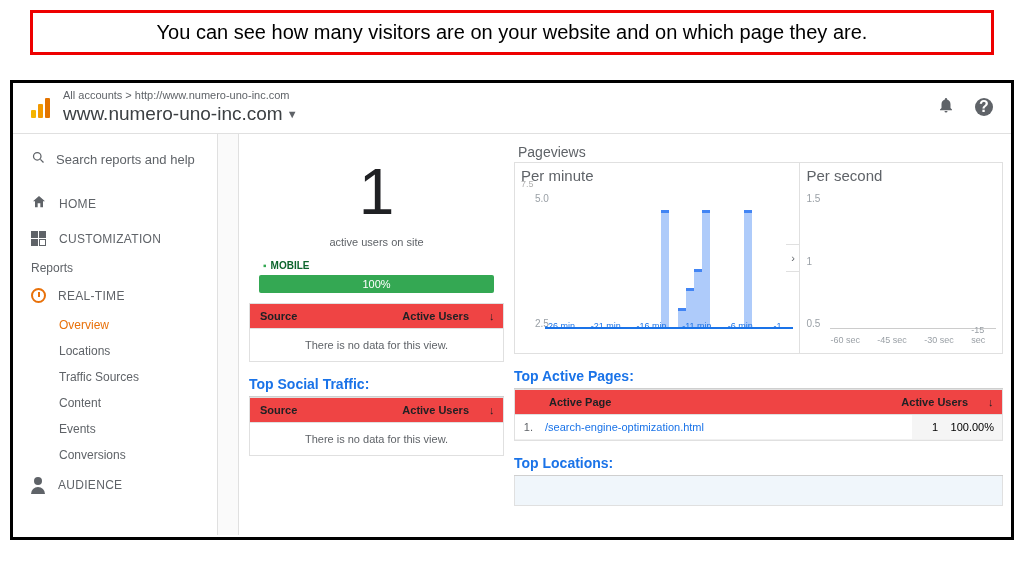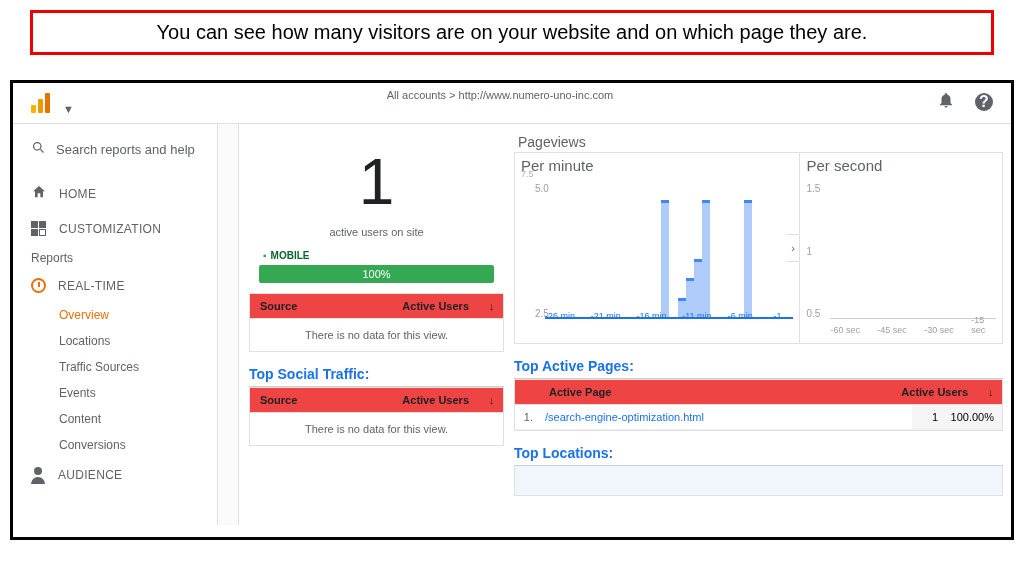--- a/index.html
+++ b/index.html
@@ -5,21 +5,21 @@
     * { margin:0; padding:0; box-sizing:border-box; font-family:Arial,Helvetica,sans-serif; }
     body { background:#fff; }
     .callout { border:3px solid #e00; margin:10px 30px 0; padding:8px 0; text-align:center; font-size:20px; }
     .ga-frame { border:3px solid #000; margin:25px 10px 0; height:460px; overflow:hidden; position:relative; background:#fff; }
     .ga-header { display:flex; align-items:center; padding:6px 18px 8px; border-bottom:1px solid #e0e0e0; }
     .ga-logo { width:22px; height:22px; margin-right:10px; display:flex; align-items:flex-end; gap:2px; }
     .ga-logo span { display:block; width:5px; background:#f4b400; border-radius:1px; }
     .ga-logo span:nth-child(1){ height:8px; background:#f4b400; }
     .ga-logo span:nth-child(2){ height:14px; background:#f29900; }
     .ga-logo span:nth-child(3){ height:20px; background:#e37400; }
-    .crumb-block { flex:1;text-align:center; }
+    .crumb-block { flex:1; }
     .crumbs { font-size:11px; color:#5f6368; }
     .crumbs span { color:#5f6368; }
     .site-title { font-size:19px; color:#3c4043; margin-top:2px; display:flex; align-items:center; gap:4px; }
     .tri-down { font-size:11px; color:#5f6368; }
     .hdr-icons { display:flex; gap:20px; align-items:center; color:#5f6368; }
     .hdr-icons .bell,.hdr-icons .help { font-size:16px; cursor:pointer; }
     .help { background:#5f6368; color:#fff; width:18px; height:18px; border-radius:50%; display:flex; align-items:center; justify-content:center; font-size:12px; font-weight:bold; }
     .ga-body { display:flex; height:calc(100% - 53px); }
     .sidebar { width:205px; border-right:1px solid #e0e0e0; background:#fff; font-size:13px; color:#5f6368; overflow:hidden; }
     .sb-search { display:flex; align-items:center; gap:10px; padding:16px 18px; border-bottom:1px solid transparent; }
@@ -92,20 +92,21 @@
         <span></span>
         <span></span>
         <span></span>
       </div>
     <div class="crumb-block">
       <div class="crumbs">
         <span>All accounts</span> &gt;
         <span>http://www.numero-uno-inc.com</span>
       </div>
       <div class="site-title">
+        <span>www.numero-uno-inc.com</span>
         <span class="tri-down">▼</span>
       </div>
     </div>
     <div class="hdr-icons">
       <span class="bell">
         <svg viewBox="0 0 24 24" width="18" height="18" fill="#5f6368">
             <path d="M12 22a2 2 0 0 0 2-2h-4a2 2 0 0 0 2 2zm6-6V11c0-3.07-1.63-5.64-4.5-6.32V4a1.5 1.5 0 0 0-3 0v.68C7.63 5.36 6 7.92 6 11v5l-2 2v1h16v-1l-2-2z"></path>
           </svg>
       </span>
       <span class="help">?</span>
@@ -141,22 +142,22 @@
         <span>CUSTOMIZATION</span>
       </div>
       <div class="sb-label">Reports</div>
       <div class="sb-item caps">
         <span class="ico clock"></span>
         <span>REAL-TIME</span>
       </div>
       <div class="sb-sub active">Overview</div>
       <div class="sb-sub">Locations</div>
       <div class="sb-sub">Traffic Sources</div>
+      <div class="sb-sub">Content</div>
       <div class="sb-sub">Events</div>
-      <div class="sb-sub">Content</div>
       <div class="sb-sub">Conversions</div>
       <div class="sb-item caps">
         <span class="ico user"></span>
         <span>AUDIENCE</span>
       </div>
     </div>
 
     <div class="content">
       <div class="content-inner">
         <div class="col-left">

